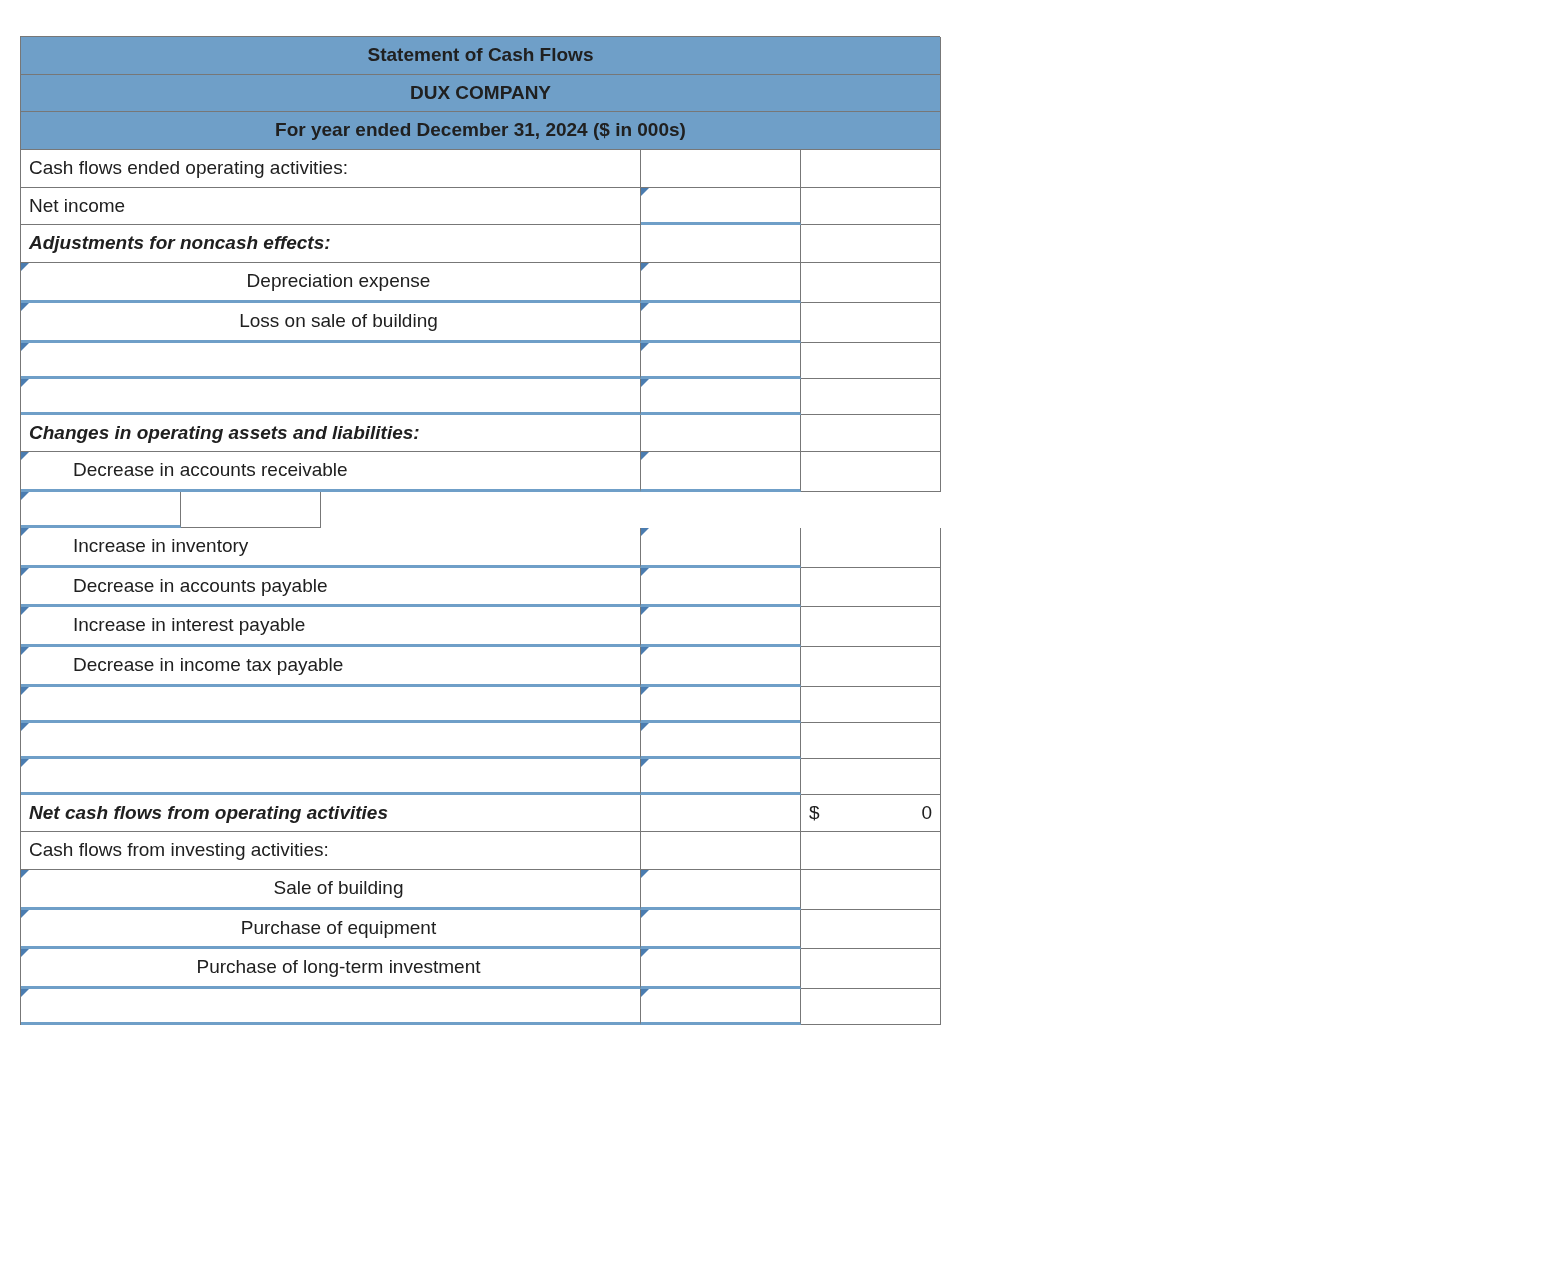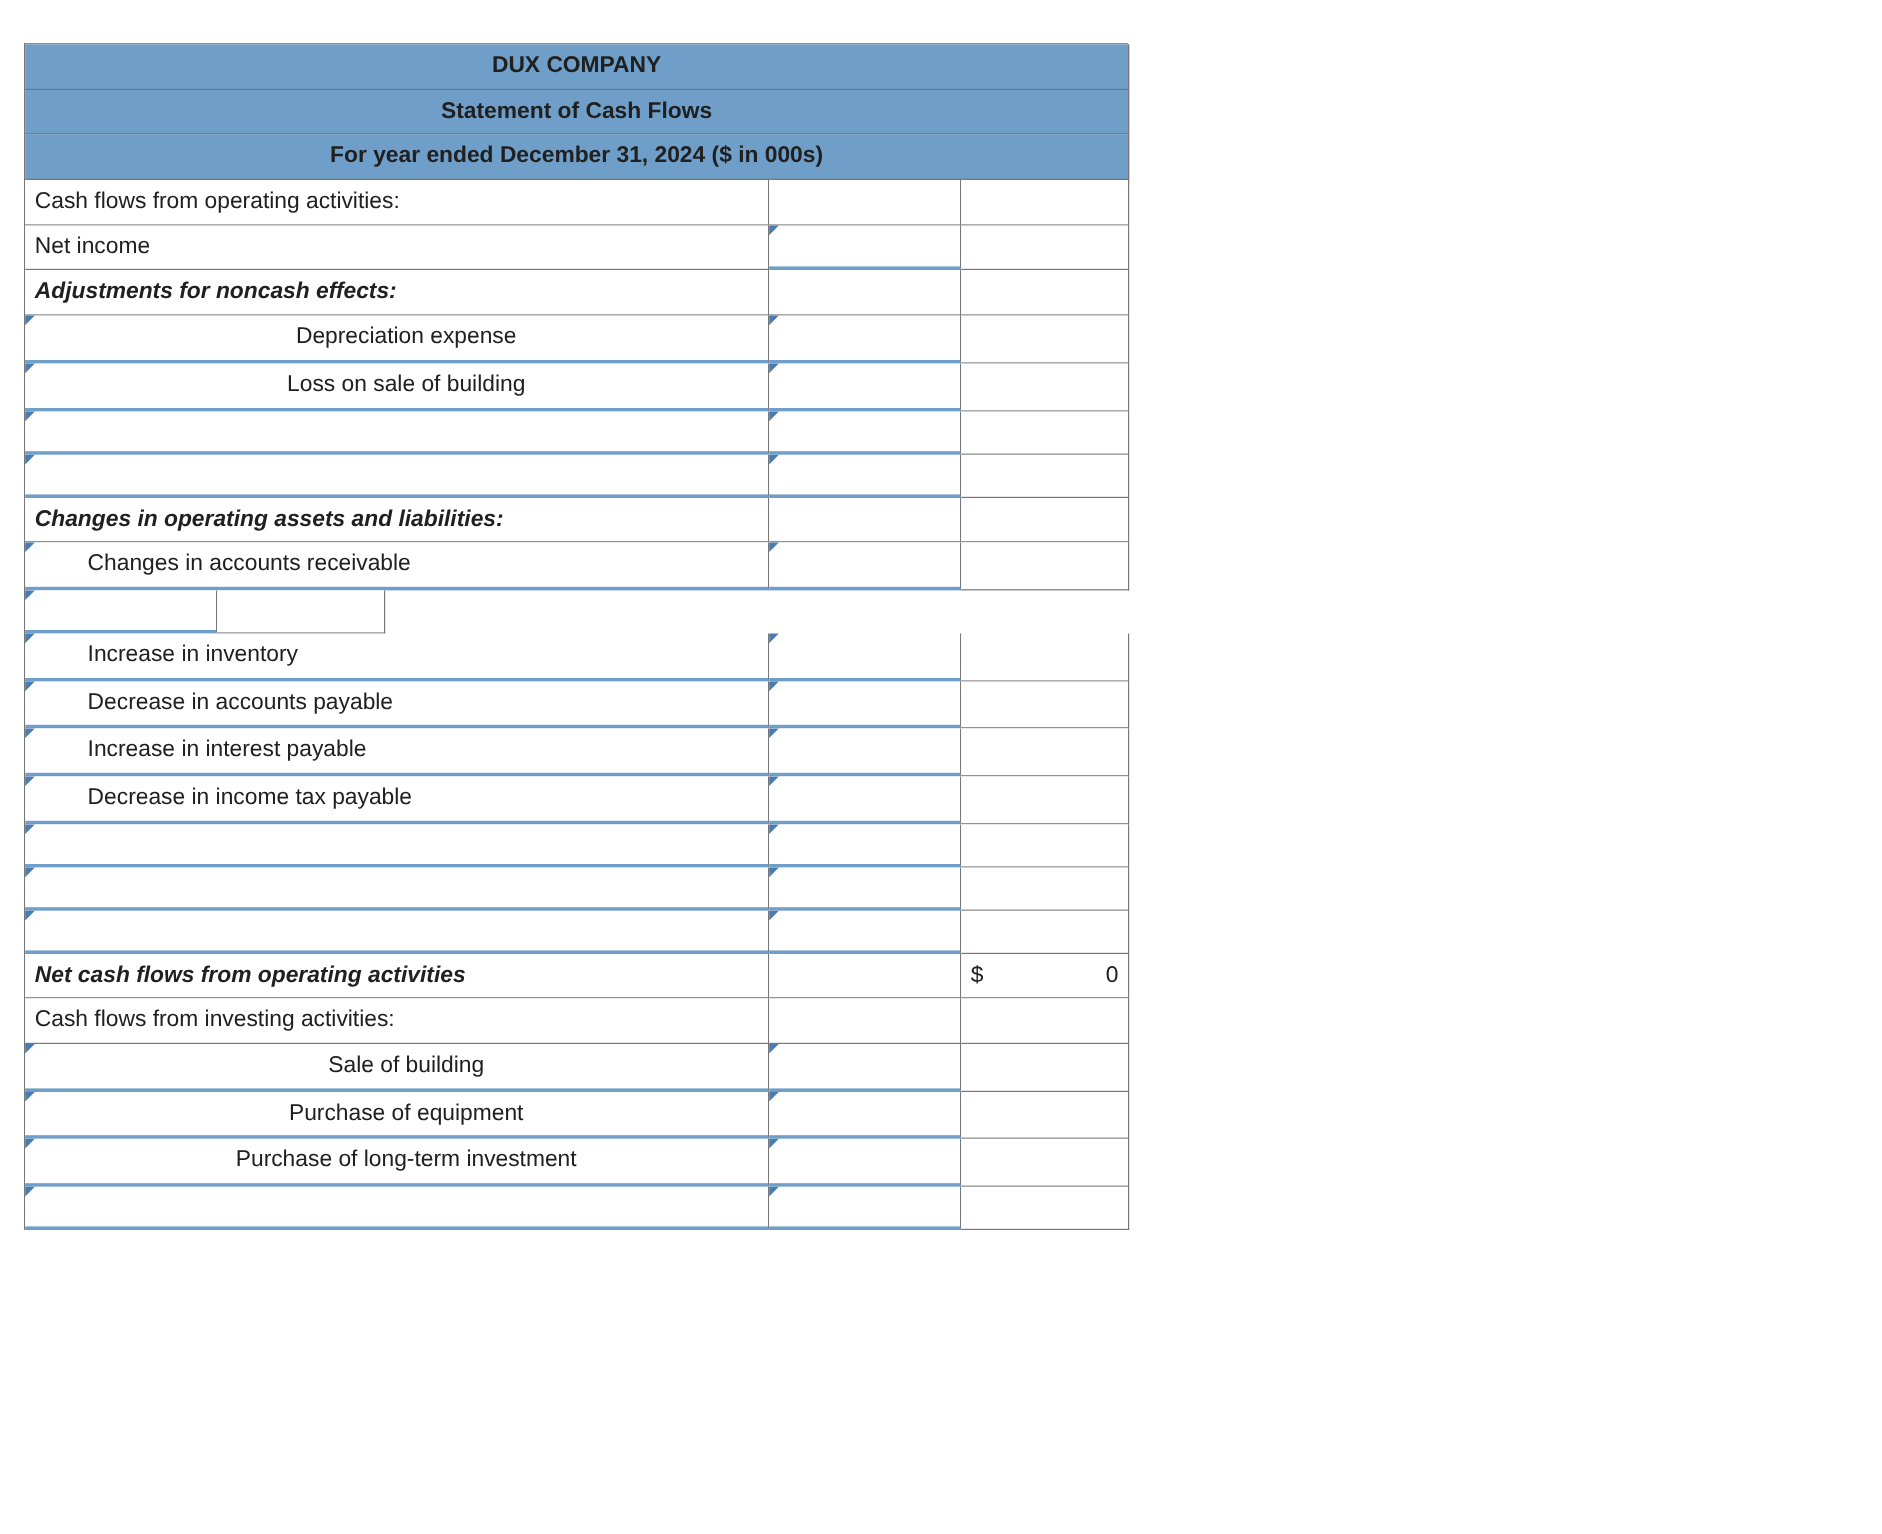--- a/index.html
+++ b/index.html
@@ -63,33 +63,33 @@
   .dd {
     border-bottom: 3px solid #6F9FC8;
   }
 </style>
 </head>
 <body>
 
 <div class="sheet">
 
   <div class="row">
-    <div class="cell hdr hdr-full">DUX COMPANY</div>
+    <div class="cell hdr hdr-full">Statement of Cash Flows</div>
   </div>
   <div class="row">
-    <div class="cell hdr hdr-full">Statement of Cash Flows</div>
+    <div class="cell hdr hdr-full">DUX COMPANY</div>
   </div>
   <div class="row">
     <div class="cell hdr hdr-full">For year ended December 31, 2024 ($ in 000s)</div>
   </div>
 
   <div id="body-rows">
       <div class="row">
         <div class="cell c-label ">
-          <span>Cash flows from operating activities:</span>
+          <span>Cash flows ended operating activities:</span>
         </div>
         <div class="cell c-val"></div>
         <div class="cell c-total"></div>
       </div>
       <div class="row">
         <div class="cell c-label ">
           <span>Net income</span>
         </div>
         <div class="cell c-val dd"></div>
         <div class="cell c-total"></div>
@@ -131,21 +131,21 @@
       </div>
       <div class="row">
         <div class="cell c-label italic">
           <span>Changes in operating assets and liabilities:</span>
         </div>
         <div class="cell c-val"></div>
         <div class="cell c-total"></div>
       </div>
       <div class="row">
         <div class="cell c-label ind2 dd">
-          <span>Changes in accounts receivable</span>
+          <span>Decrease in accounts receivable</span>
         </div>
         <div class="cell c-val dd"></div>
         <div class="cell c-total"></div>
       </div>
       <div class="row">
         <div class="cell c-val dd"></div>
         <div class="cell c-total"></div>
       </div>
       <div class="row">
         <div class="cell c-label ind2 dd">

